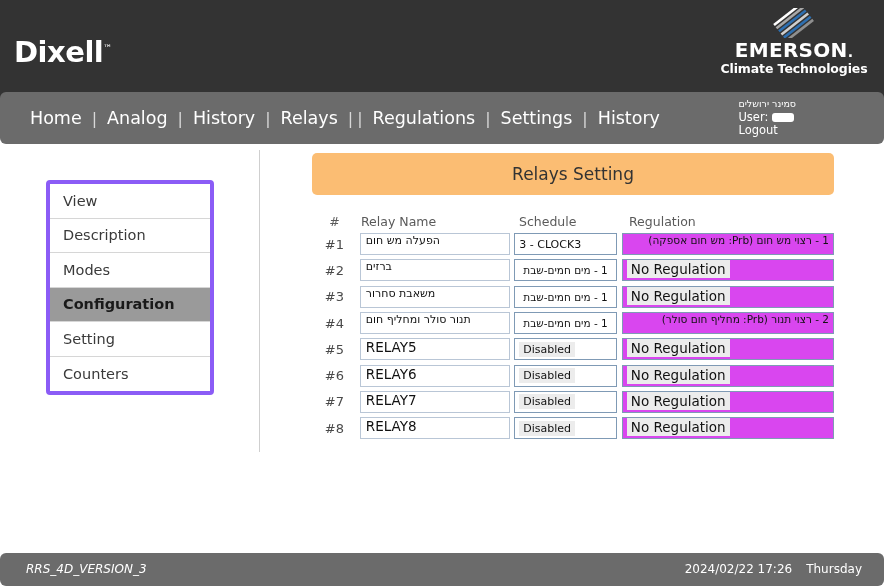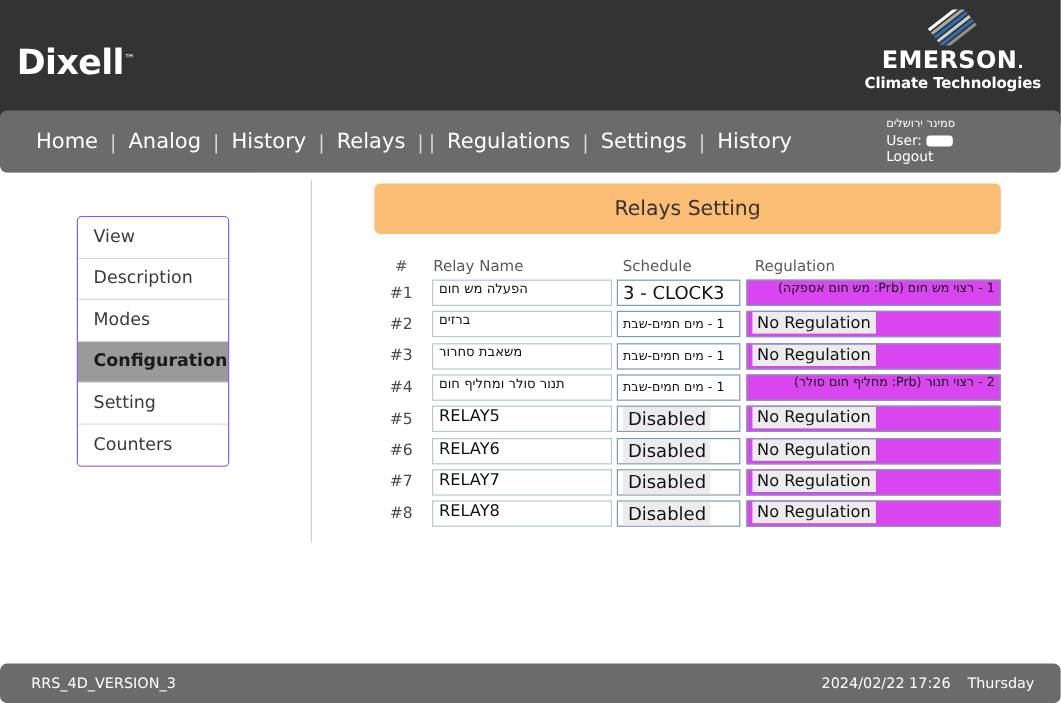--- a/index.html
+++ b/index.html
@@ -131,23 +131,23 @@
   .vline {
     position: absolute;
     left: 259px; top: 6px;
     width: 1px; height: 302px;
     background: #cfcfcf;
   }
 
   
   .sidebar {
     position: absolute;
-    left: 64px; top: 36px;
-    width: 127px;
-    border: 1px solid #8b5cf6;
+    left: 46px; top: 36px;
+    width: 168px;
+    border: 4px solid #8b5cf6;
     border-radius: 4px;
     overflow: hidden;
     background: #ffffff;
   }
   .side-item {
     height: 34.5px;
     display: flex;
     align-items: center;
     padding-left: 13px;
     font-size: 14.5px;
@@ -235,22 +235,22 @@
     border: 1px solid #7f9ab5;
     background: #ffffff;
     display: flex;
     align-items: center;
     font-size: 12px;
     color: #111111;
     padding: 0 4px;
     overflow: hidden;
     white-space: nowrap;
   }
-  .cell-sch.heb { direction: rtl; justify-content: flex-end; font-size: 10.5px; }
-  .cell-sch.lat { direction: ltr; justify-content: flex-start; font-size: 15px; }
+  .cell-sch.heb { direction: rtl; justify-content: center; font-size: 10.5px; }
+  .cell-sch.lat { direction: ltr; justify-content: flex-start; font-size: 11px; }
   .cell-sch .chip,
   .cell-reg .chip {
     background: #ececec;
     padding: 1px 4px;
     display: inline-block;
   }
 
   .cell-reg {
     width: 213px;
     height: 22px;
@@ -275,20 +275,21 @@
     width: 884px; height: 33px;
     background: #6b6b6b;
     border-radius: 6px;
   }
   .footer-left {
     position: absolute;
     left: 26px; top: 9px;
     color: #ffffff;
     font-size: 12px;
     font-family: "DejaVu Sans", "Liberation Sans", sans-serif;
+    font-style: italic;
   }
   .footer-right {
     position: absolute;
     right: 22px; top: 9px;
     color: #ffffff;
     font-size: 12px;
     display: flex;
     gap: 14px;
   }
 </style>

